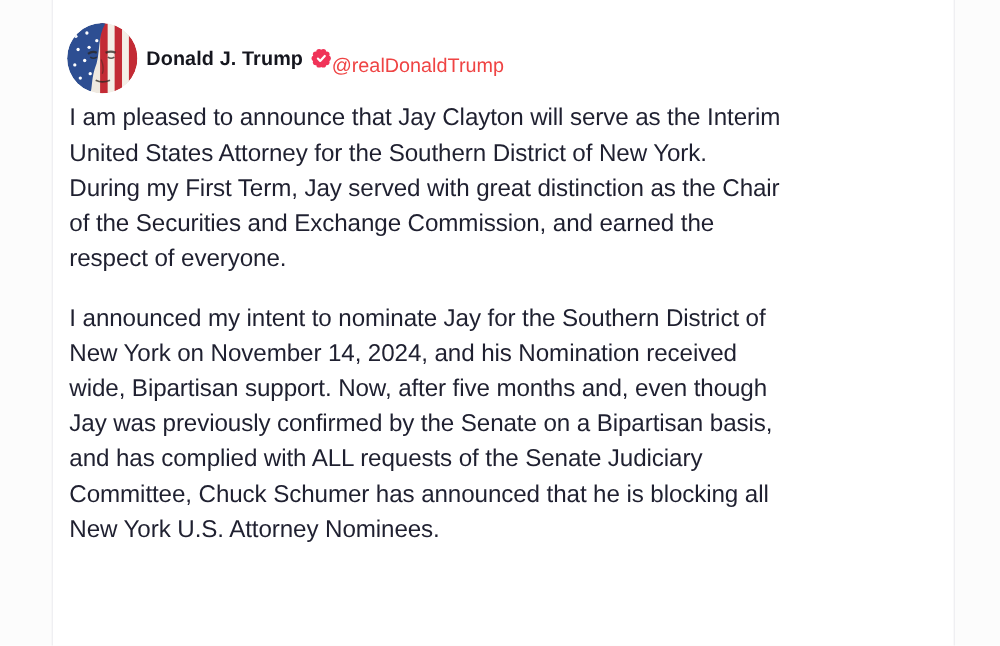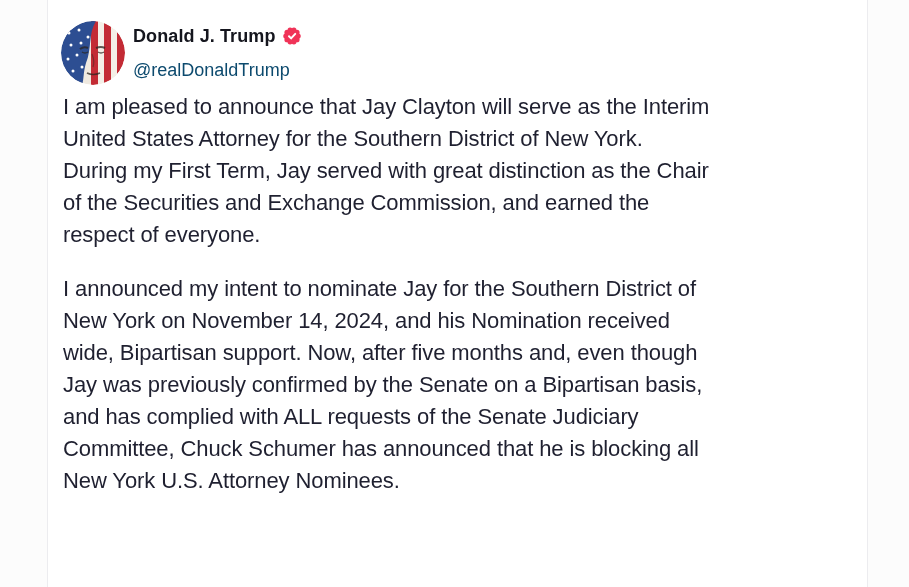--- a/index.html
+++ b/index.html
@@ -26,40 +26,39 @@
     width: 64px; height: 64px;
     border-radius: 50%;
     overflow: hidden;
     flex: 0 0 64px;
     cursor: pointer;
   }
   .avatar svg { display: block; width: 64px; height: 64px; }
   .id-block {
     margin-left: 8px;
     display: flex;
-    flex-direction: column;
     justify-content: center;
   }
   .name-row {
     display: flex;
     align-items: center;
     gap: 6px;
   }
   .display-name {
     font-size: 18px;
     font-weight: bold;
     color: #15161e;
     letter-spacing: 0.1px;
     cursor: pointer;
   }
   .verified-badge { width: 20px; height: 20px; display: inline-block; }
   .handle {
     margin-top: 13px;
     font-size: 18px;
-    color: #0c4a6e;
+    color: #ef4444;
     cursor: pointer;
   }
   .post-body {
     margin-left: 2px;
     margin-top: 6px;
     width: 790px;
   }
   .post-body p {
     font-size: 22px;
     line-height: 32px;

